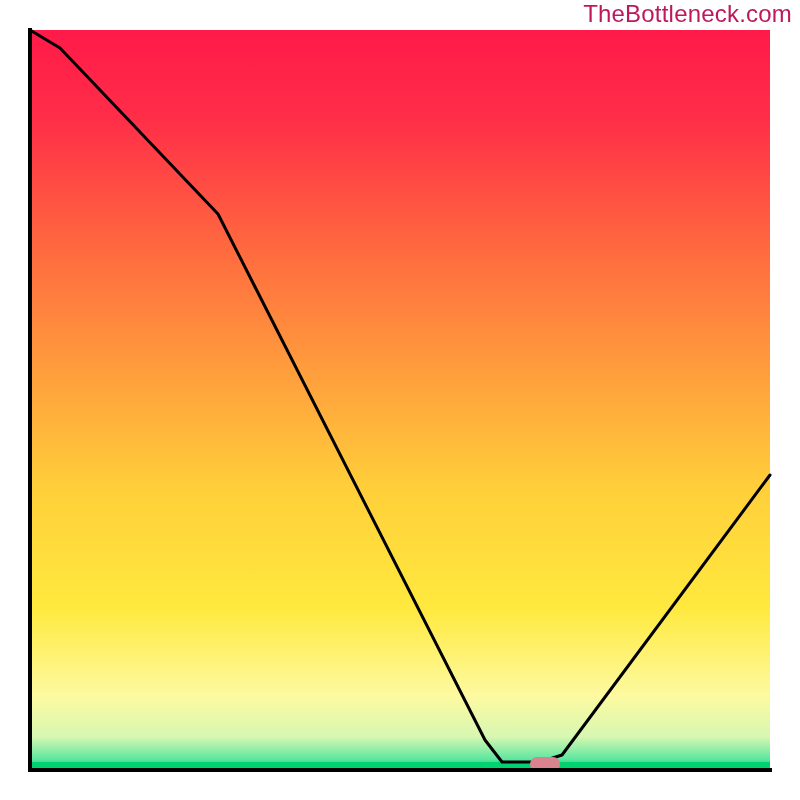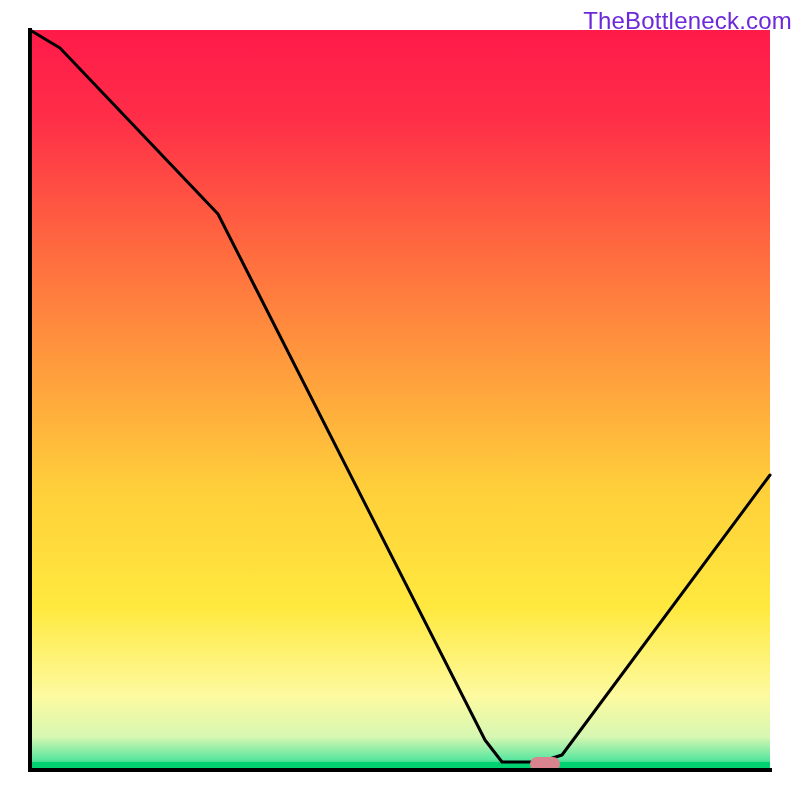--- a/index.html
+++ b/index.html
@@ -10,23 +10,23 @@
     background: #ffffff;
     font-family: Arial, Helvetica, sans-serif;
   }
   .container {
     position: relative;
     width: 800px;
     height: 800px;
   }
   .watermark {
     position: absolute;
-    top: 7px;
+    top: 0;
     right: 8px;
-    color: #6d28d9;
+    color: #be185d;
     font-size: 24px;
     font-weight: 500;
     letter-spacing: 0.2px;
     z-index: 10;
   }
   svg {
     position: absolute;
     top: 0;
     left: 0;
   }

